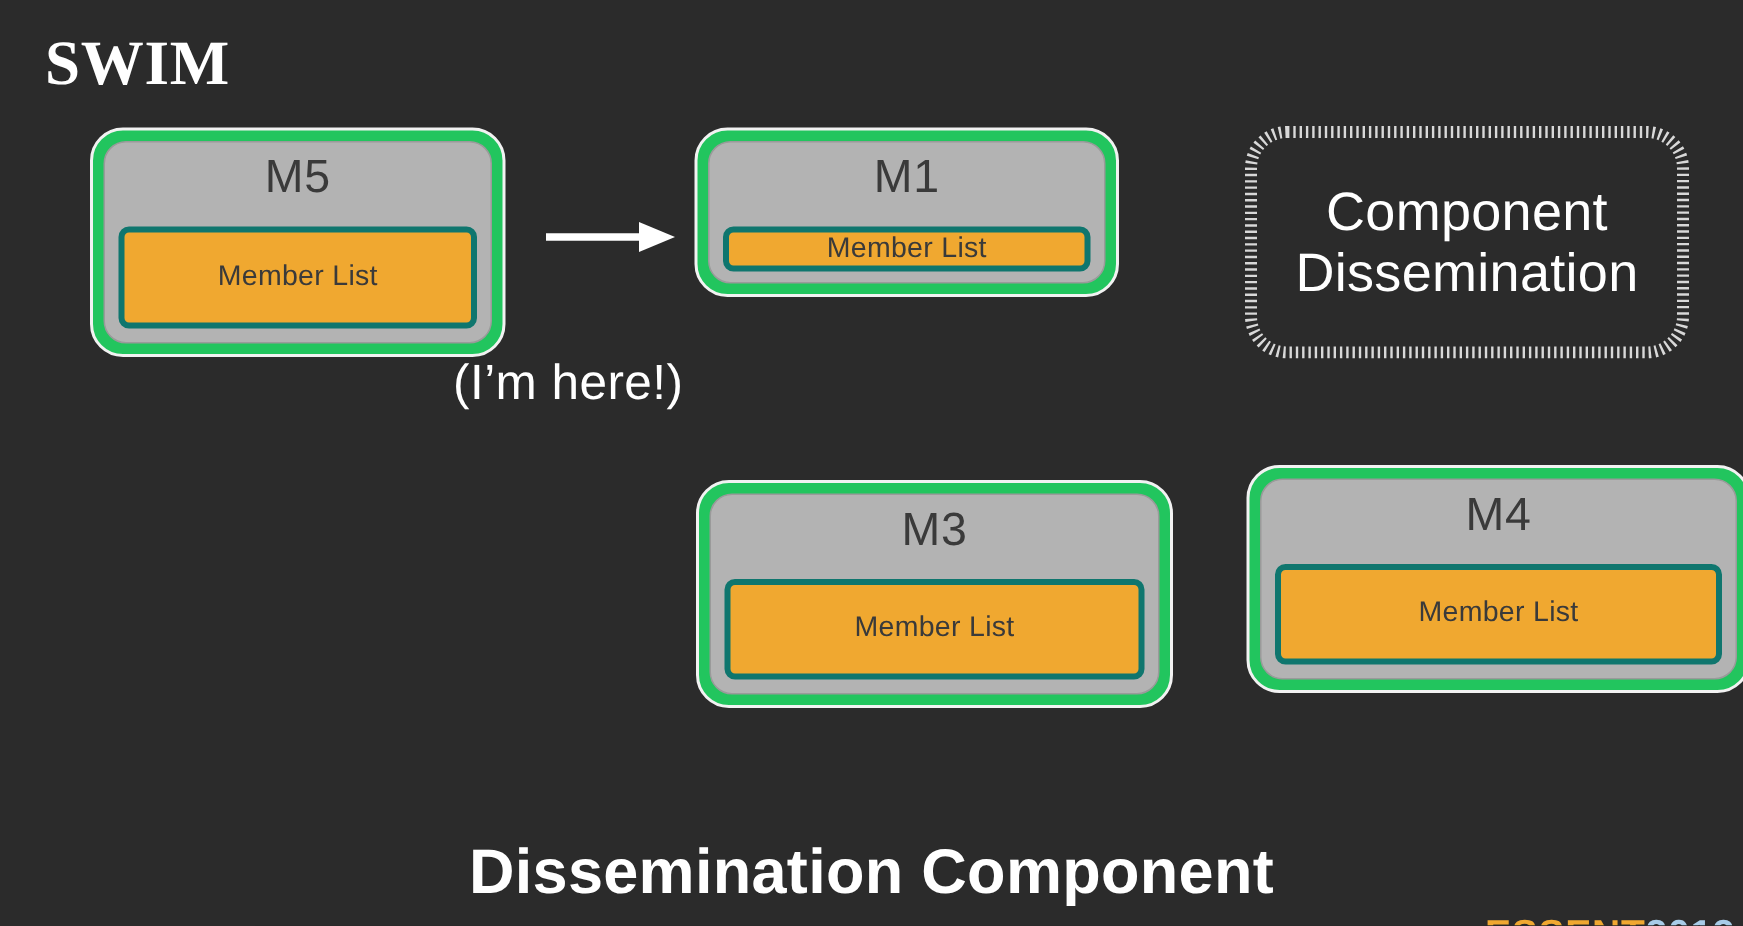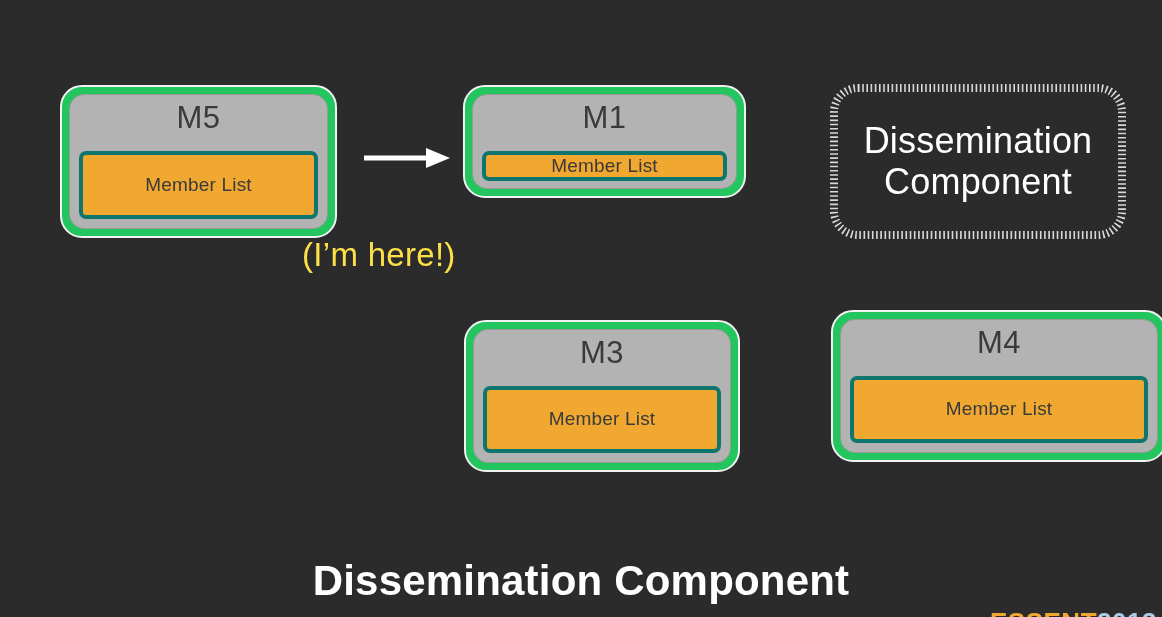--- a/index.html
+++ b/index.html
@@ -90,21 +90,21 @@
     top: 190px;
     color: #ffffff;
     font-size: 33px;
     line-height: 1.05;
     letter-spacing: 0.3px;
   }
   .here-label {
     position: absolute;
     left: 302px;
     top: 238px;
-    color: #fde047;
+    color: #ffffff;
     font-size: 33px;
     line-height: 1.05;
     letter-spacing: 0.3px;
   }
 
   
   .dissem-box {
     position: absolute;
     left: 830px;
     top: 84px;
@@ -161,36 +161,37 @@
     overflow: hidden;
   }
   .watermark .wm-a { color: #f0a830; }
   .watermark .wm-b { color: #a8cce8; }
 </style>
 </head>
 <body>
 
 <div id="slide">
 
+  <div class="swim-title">SWIM</div>
 
   <div class="node" style="left:60px; top:85px; width:277px; height:153px;">
     <div class="node-inner">
       <div class="node-label">M5</div>
       <div class="member-list">Member List</div>
     </div>
   </div>
 
   <div class="node" style="left:463px; top:85px; width:283px; height:113px;">
     <div class="node-inner">
       <div class="node-label">M1</div>
       <div class="member-list">Member List</div>
     </div>
   </div>
 
-  <div class="node" style="left:464px; top:320px; width:276px; height:152px;">
+  <div class="node" style="left:464px; top:320px; width:318px; height:152px;">
     <div class="node-inner">
       <div class="node-label">M3</div>
       <div class="member-list">Member List</div>
     </div>
   </div>
 
   <div class="node" style="left:831px; top:310px; width:336px; height:152px;">
     <div class="node-inner">
       <div class="node-label">M4</div>
       <div class="member-list">Member List</div>
@@ -205,22 +206,22 @@
   </div>
 
 
   <div class="here-label">(I’m here!)</div>
 
   <div class="dissem-box">
     <svg class="hatch" width="296" height="155" viewBox="0 0 296 155">
       <rect x="4" y="4" width="288" height="147" rx="24" ry="24" fill="none" stroke="#d8d8d8" stroke-width="8" stroke-dasharray="1.6 2.6"></rect>
     </svg>
     <div class="dissem-text">
+      <div>Component</div>
       <div>Dissemination</div>
-      <div>Component</div>
     </div>
   </div>
 
   <div class="bottom-caption">Dissemination Component</div>
 
   <div class="watermark">
     <span class="wm-a">ESSENT</span><span class="wm-b">2013</span>
   </div>
 
 </div>

